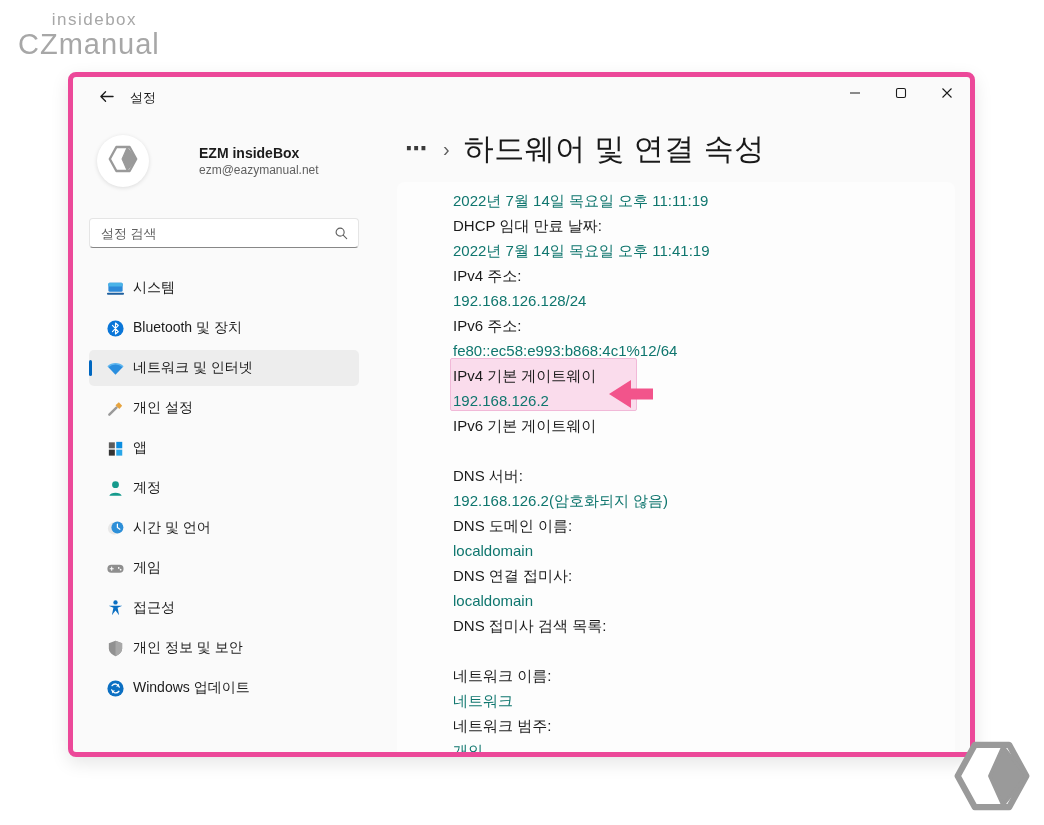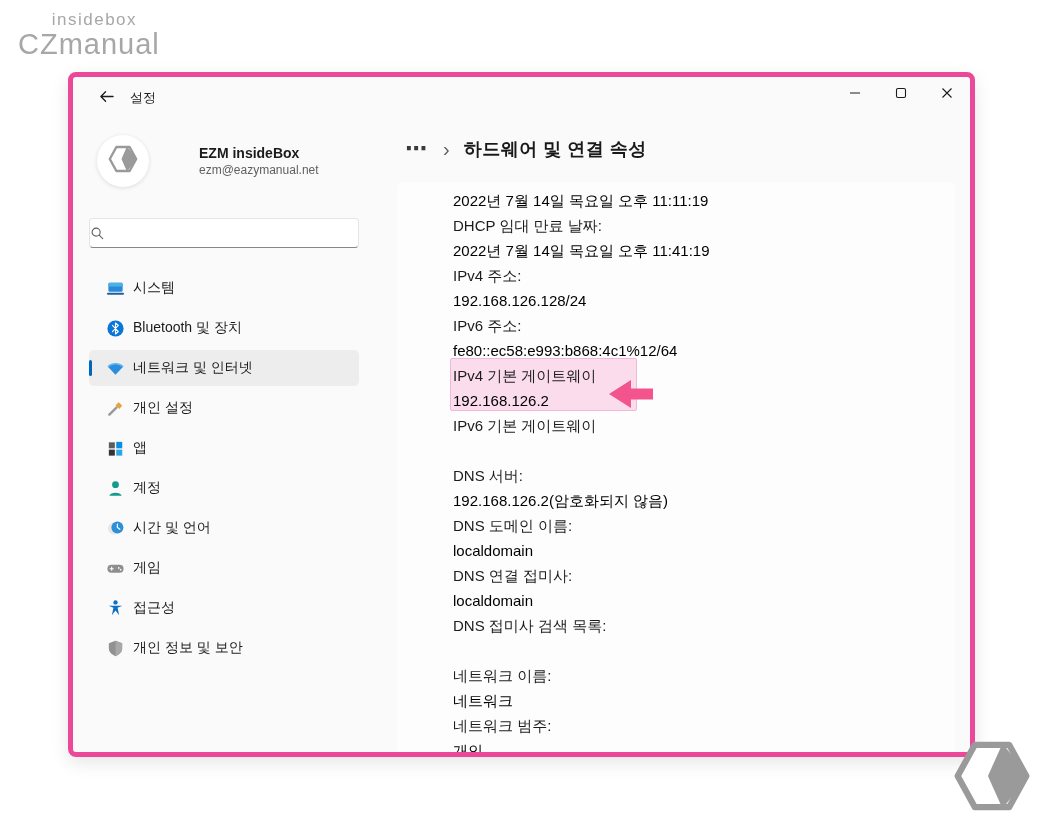--- a/index.html
+++ b/index.html
@@ -52,29 +52,29 @@
   .nav-item .indicator { position:absolute; left:0; top:10px; width:3px; height:16px;
                          border-radius:2px; background:var(--accent,#0067c0); }
   .nav-icon { width:19px; height:19px; display:flex; align-items:center; justify-content:center; }
   .nav-icon svg { width:19px; height:19px; }
   .nav-label { margin-left:8px; font-size:14px; color:#1b1b1b; white-space:nowrap; }
 
   
   .page-header { position:absolute; left:330px; top:54px; height:36px; display:flex; align-items:center; }
   .crumb-overflow { font-size:22px; color:#3a3a3a; font-weight:bold; cursor:pointer; line-height:1; padding:0 2px; }
   .crumb-sep { font-size:20px; color:#5f5f5f; margin:0 14px; line-height:1; }
-  .page-title { font-size:18px; font-weight:700; color:#191919; letter-spacing:.5px; white-space:nowrap; }
+  .page-title { font-size:30px; font-weight:400; color:#191919; letter-spacing:.5px; white-space:nowrap; }
 
   
   .panel { position:absolute; left:324px; top:105px; width:558px; height:580px;
            background:#fdfdfd; border-radius:8px 8px 0 0; padding-top:6px; }
   .row { position:relative; z-index:1; height:25px; line-height:25px; padding-left:56px;
          font-size:15px; white-space:nowrap; }
   .row.label { color:#1b1b1b; }
-  .row.value { color:#000000; }
+  .row.value { color:#0f766e; }
   .highlight-box { position:absolute; left:53px; top:176px; width:187px; height:53px;
                    border:1px solid; border-radius:2px; z-index:0; }
   .annotation-arrow { position:absolute; left:212px; top:198px; width:44px; height:28px; z-index:2; }
 
   .scrollbar { position:absolute; left:899px; top:245px; width:3px; height:158px;
                background:#9b9b9b; border-radius:2px; cursor:pointer; }
 
   
   .footer-logo { position:absolute; left:951px; top:737px; width:82px; height:78px; }
   .footer-logo svg { width:82px; height:78px; }
@@ -122,20 +122,21 @@
             <polygon points="64,12 94,50 64,88 47,50" fill="#9a9a9a" stroke="#9a9a9a" stroke-width="4" stroke-linejoin="round"></polygon>
           </svg></span>
     </div>
     <div class="profile-text">
       <div class="profile-name">EZM insideBox</div>
       <div class="profile-email">ezm@eazymanual.net</div>
     </div>
   </div>
 
   <div class="searchbox">
+    <input type="text" placeholder="설정 검색" style="">
     <span class="search-icon">
         <svg viewBox="0 0 16 16">
           <circle cx="7" cy="7" r="4.6" fill="none" stroke="#5f5f5f" stroke-width="1.3"></circle>
           <path d="M10.5 10.5 14.5 14.5" stroke="#5f5f5f" stroke-width="1.3" stroke-linecap="round"></path>
         </svg>
       </span>
   </div>
 
   <div class="nav">
       <div class="nav-item">
@@ -227,20 +228,30 @@
         <span class="nav-label">접근성</span>
       </div>
       <div class="nav-item">
         <span class="nav-icon">
           <svg viewBox="0 0 20 20">
             <path d="M10 1.8 17 4.4v5.4c0 4.1-3 6.7-7 8.4-4-1.7-7-4.3-7-8.4V4.4Z" fill="#919191"></path>
             <path d="M10 1.8 17 4.4v5.4c0 4.1-3 6.7-7 8.4Z" fill="#a8a8a8"></path>
           </svg>
         </span>
         <span class="nav-label">개인 정보 및 보안</span>
+      </div>
+      <div class="nav-item">
+        <span class="nav-icon">
+          <svg viewBox="0 0 20 20">
+            <circle cx="10" cy="10" r="8.5" fill="#0b6fc2"></circle>
+            <path d="M6 11.5a4.3 4.3 0 0 0 7.6 1.4M14 8.5A4.3 4.3 0 0 0 6.4 7" stroke="#fff" stroke-width="1.4" fill="none" stroke-linecap="round"></path>
+            <path d="M13.5 4.8v3h-3Z M6.5 15.2v-3h3Z" fill="#fff"></path>
+          </svg>
+        </span>
+        <span class="nav-label">Windows 업데이트</span>
       </div>
     </div>
 
   <div class="page-header">
     <span class="crumb-overflow">⋯</span>
     <span class="crumb-sep">›</span>
     <span class="page-title">하드웨어 및 연결 속성</span>
   </div>
 
   <div class="panel">

